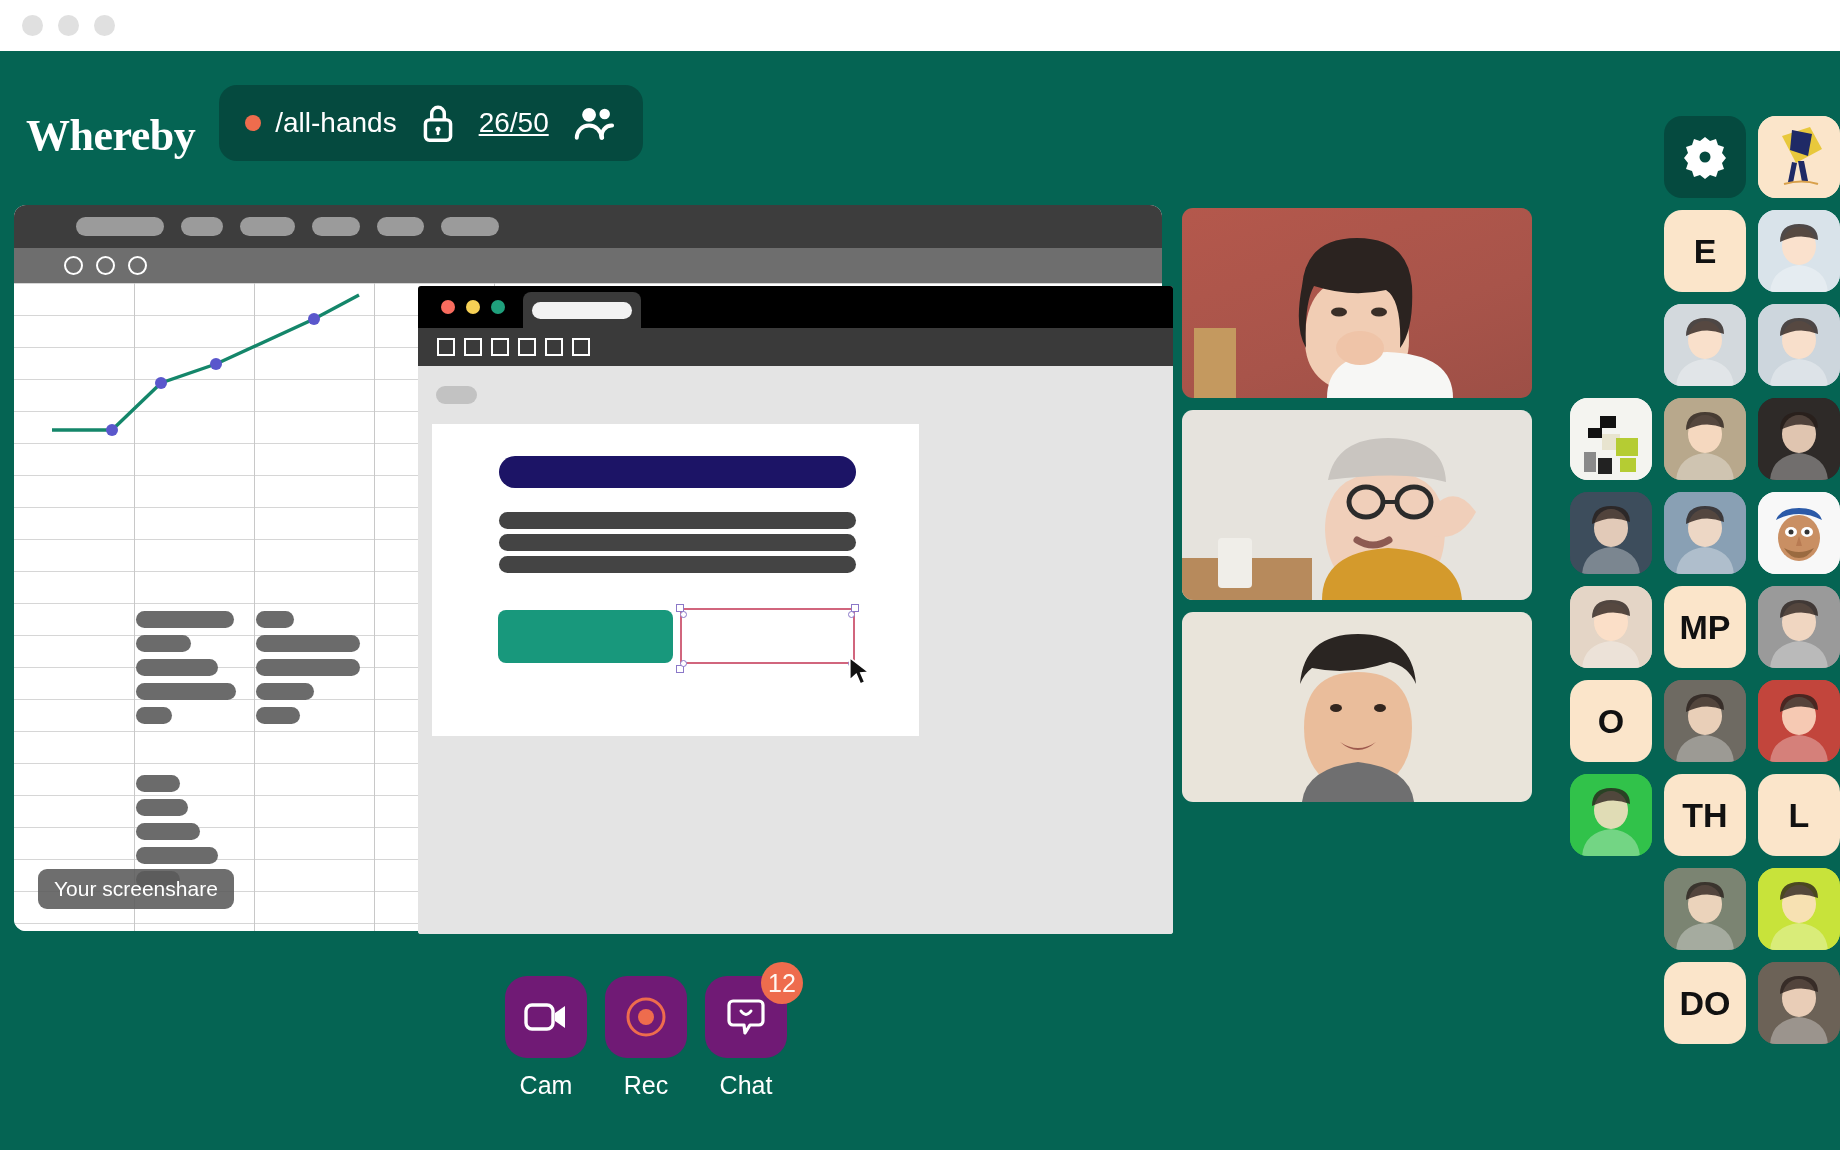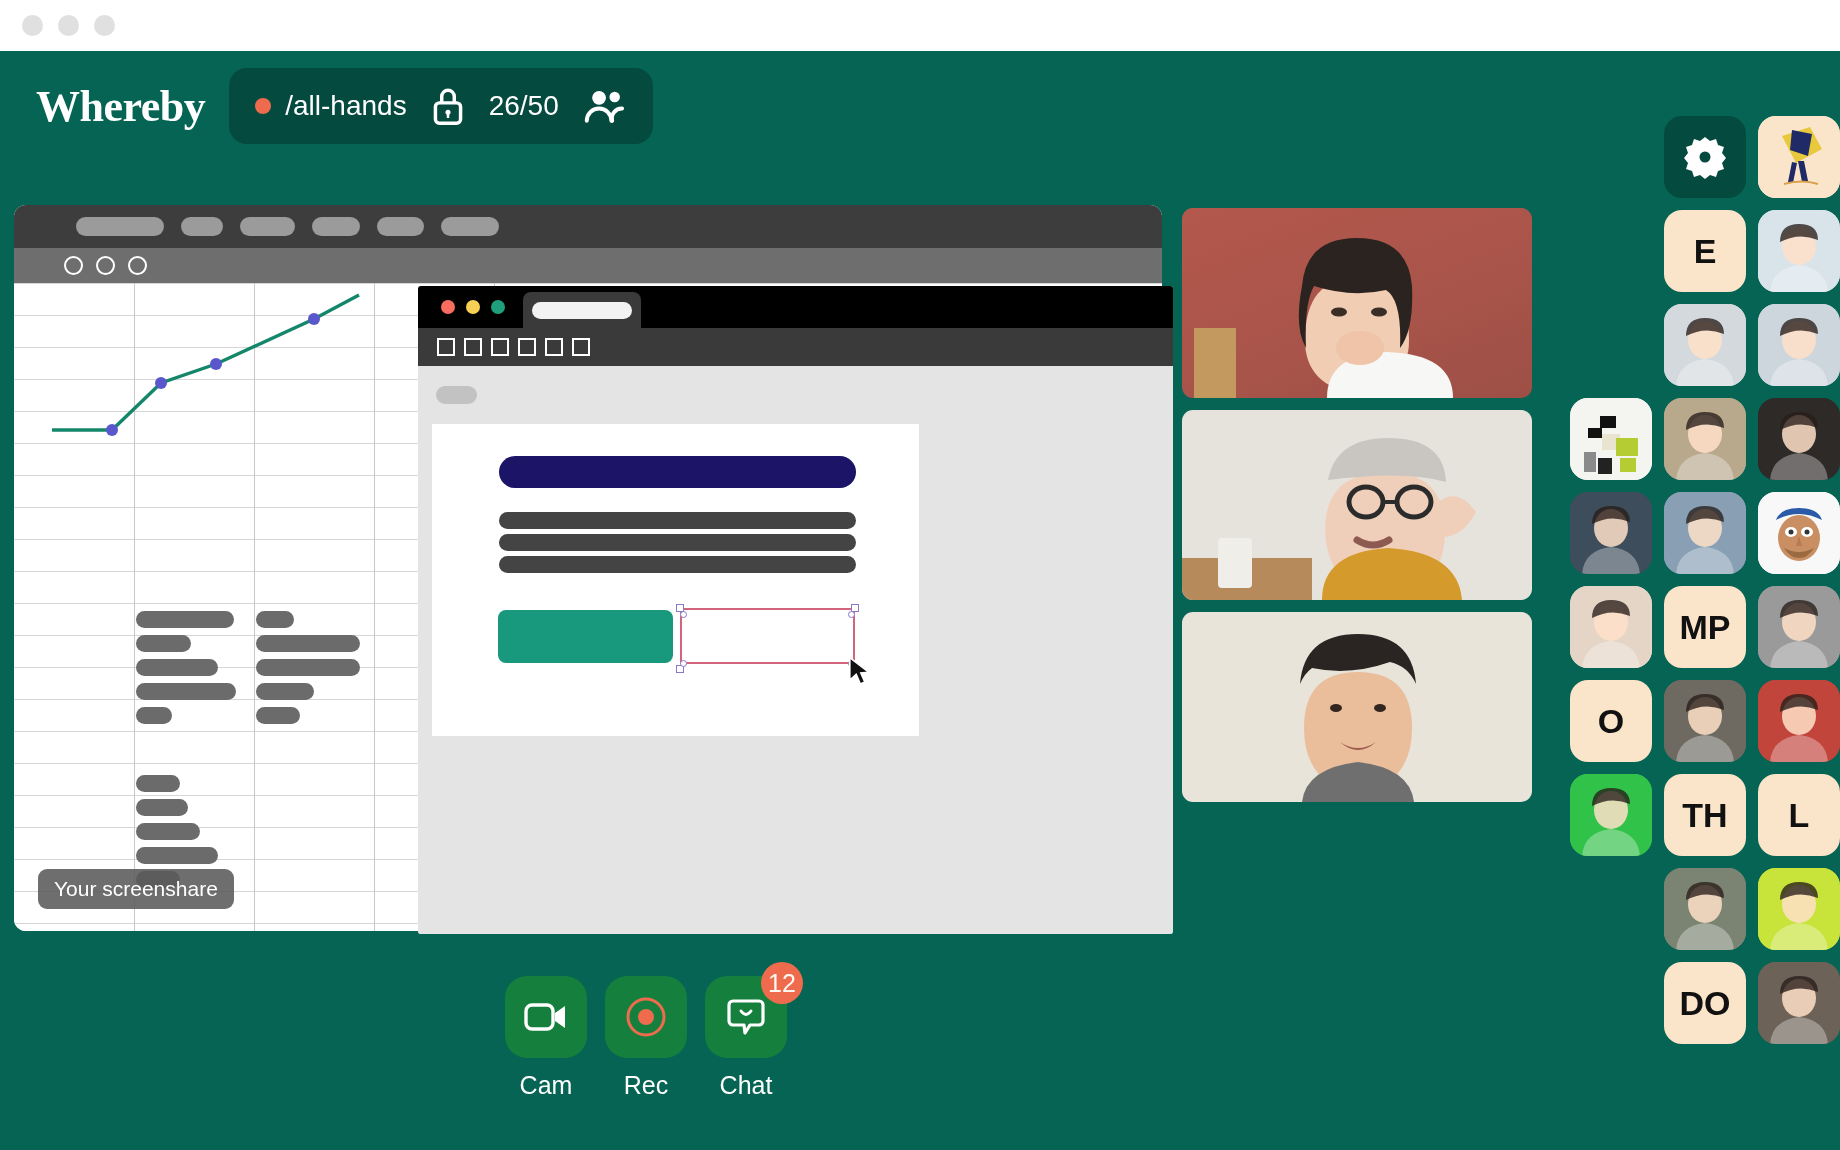--- a/index.html
+++ b/index.html
@@ -20,35 +20,35 @@
 
   
   .stage {
     position: absolute; left: 0; top: 51px; width: 1840px; height: 1099px;
     background: #056453;
   }
 
   
   .app-header {
     position: absolute; left: 0; top: 0; width: 1100px; height: 110px;
-    display: flex; align-items: center; padding-left: 36px; gap: 24px;
+    display: flex; align-items: flex-end; padding-left: 26px; gap: 24px;
   }
   .brand {
     font-family: "Liberation Serif", serif;
     font-size: 44px; font-weight: bold; color: #ffffff;
     letter-spacing: -0.5px;
   }
   .room-pill {
     display: flex; align-items: center; gap: 22px;
     background: #054a3f; border-radius: 18px;
     padding: 14px 26px; height: 76px;
   }
   .rec-dot { width: 16px; height: 16px; border-radius: 50%; background: #ee6c4d; }
   .room-name { color: #ffffff; font-size: 28px; margin-left: -8px; }
-  .room-count { color: #ffffff; font-size: 28px; }
+  .room-count { color: #ffffff; font-size: 28px; text-decoration: underline; }
   .hdr-icon { display: flex; align-items: center; }
 
   
   .screenshare {
     position: absolute; left: 14px; top: 154px;
     width: 1148px; height: 726px;
   }
   .sheet-win {
     position: absolute; left: 0; top: 0; width: 1148px; height: 726px;
     border-radius: 12px; overflow: hidden; background: #ffffff;
@@ -137,21 +137,21 @@
   }
   .av.gear { background: #054a3f; display: flex; align-items: center; justify-content: center; }
 
   
   .ctrl-bar {
     position: absolute; left: 505px; top: 925px;
     display: flex; gap: 18px;
   }
   .ctrl { width: 82px; display: flex; flex-direction: column; align-items: center; }
   .ctrl-btn {
-    width: 82px; height: 82px; border-radius: 22px; background: #15803d;
+    width: 82px; height: 82px; border-radius: 22px; background: #701a75;
     display: flex; align-items: center; justify-content: center; position: relative;
   }
   .ctrl-label { color: #ffffff; font-size: 25px; margin-top: 13px; }
   .badge {
     position: absolute; top: -14px; right: -16px;
     min-width: 42px; height: 42px; border-radius: 21px;
     background: #ee6c4d; color: #fff7f2; font-size: 25px;
     display: flex; align-items: center; justify-content: center;
   }
 </style>

